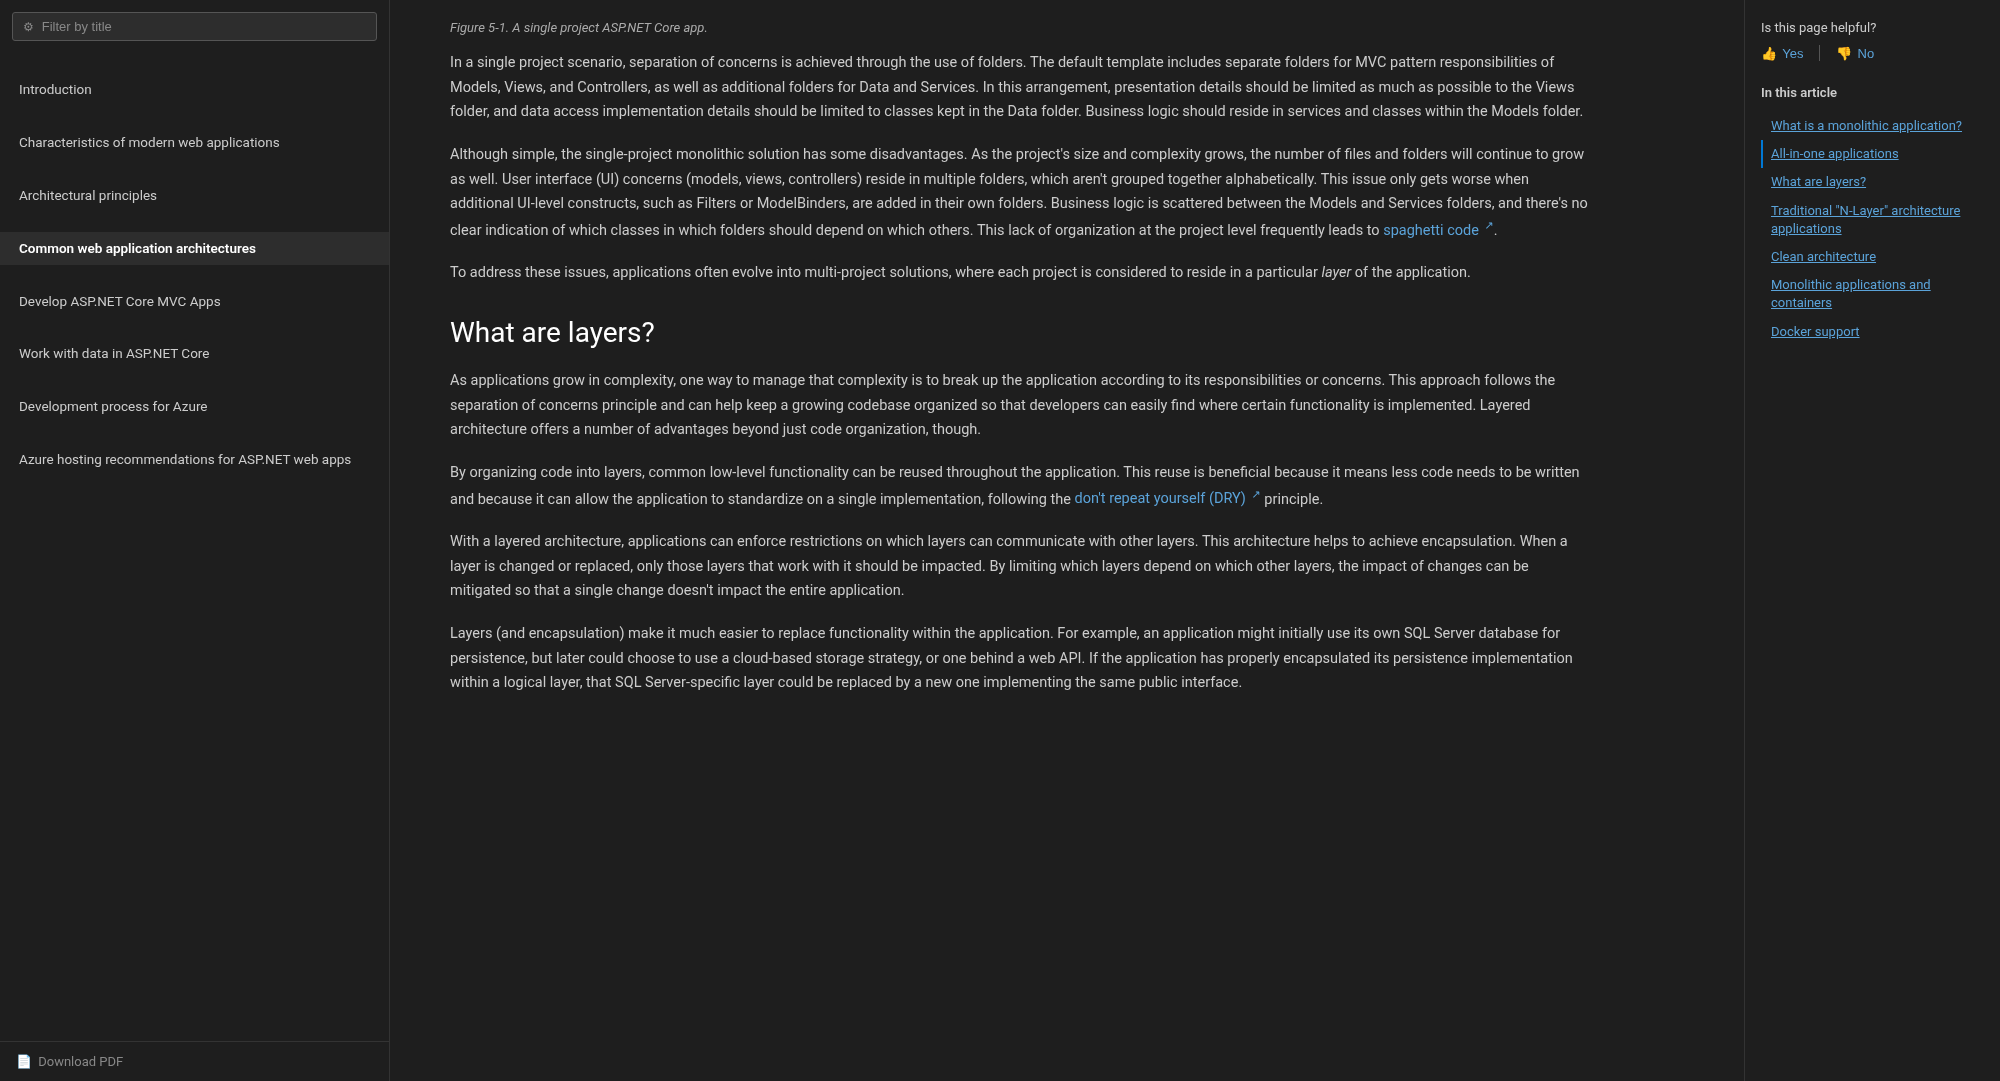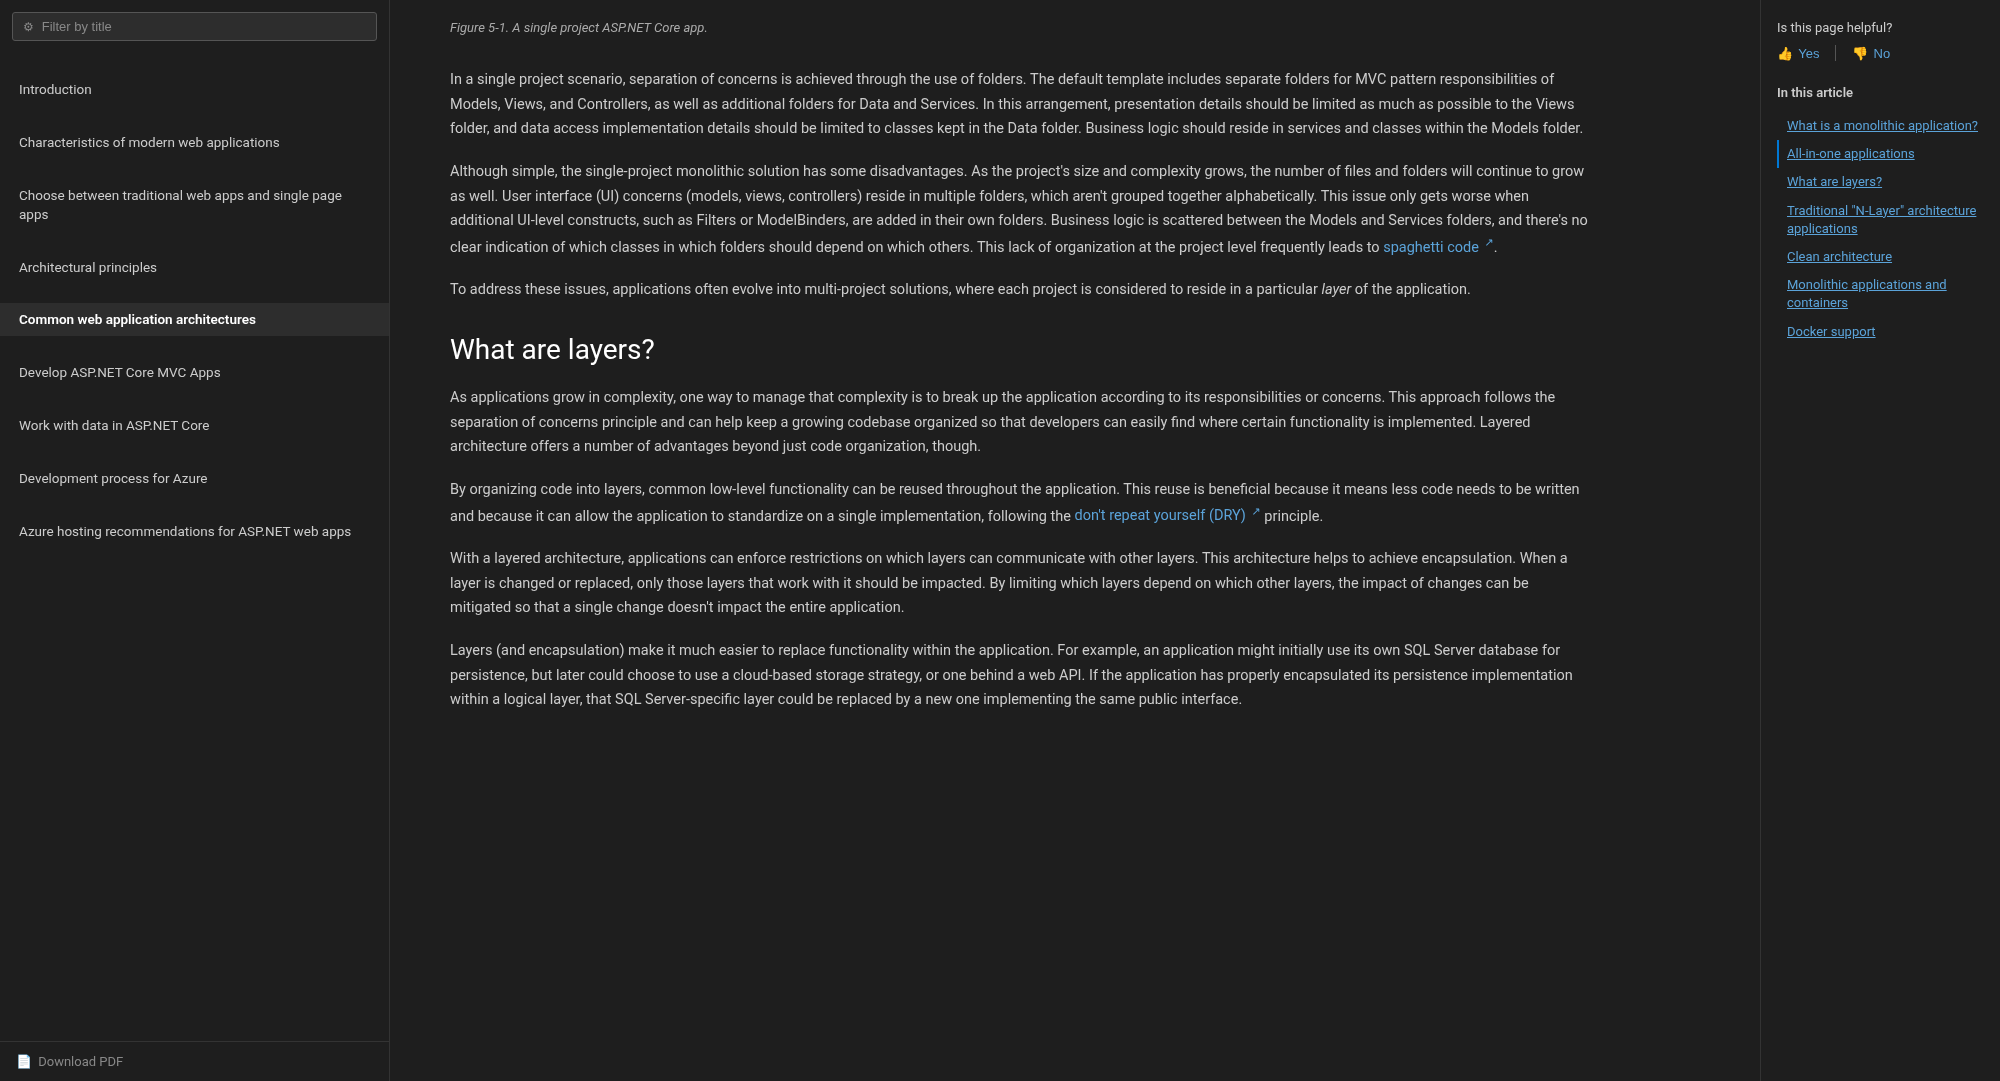--- a/index.html
+++ b/index.html
@@ -99,21 +99,21 @@
       margin-left: 390px;
       flex: 1;
       padding: 20px 60px 40px 60px;
       max-width: 1260px;
       overflow-y: auto;
     }
 
     .figure-caption {
       color: #aaa;
       font-size: 13px;
-      margin-bottom: 33px;
+      margin-bottom: 16px;
       font-style: italic;
     }
 
     .content-paragraph {
       color: #cccccc;
       font-size: 14.5px;
       line-height: 1.7;
       margin-bottom: 18px;
     }
 
@@ -133,21 +133,21 @@
       font-weight: 400;
       color: #ffffff;
       margin: 30px 0 20px 0;
     }
 
     
     .right-sidebar {
       width: 240px;
       min-width: 240px;
       position: fixed;
-      right: 0;
+      right: 16px;
       top: 0;
       height: 100vh;
       overflow-y: auto;
       padding: 20px 16px;
       background: #1e1e1e;
       border-left: 1px solid #333;
     }
 
     .helpful-section {
       margin-bottom: 24px;
@@ -209,21 +209,20 @@
 
 <div class="sidebar">
   <div class="sidebar-filter">
     <span class="filter-icon">⚙</span>
     <input type="text" placeholder="Filter by title" style="">
   </div>
   <nav class="sidebar-nav" id="sidebar-nav">
 
   <div class="nav-item">Introduction</div>
       <div class="nav-item">Characteristics of modern web applications</div>
-      <div class="nav-item">Choose between traditional web apps and single page apps</div>
       <div class="nav-item">Architectural principles</div>
       <div class="nav-item active">Common web application architectures</div>
       <div class="nav-item">Develop ASP.NET Core MVC Apps</div>
       <div class="nav-item">Work with data in ASP.NET Core</div>
       <div class="nav-item">Development process for Azure</div>
       <div class="nav-item">Azure hosting recommendations for ASP.NET web apps</div>
     </nav>
   <div class="sidebar-footer">
     <div class="download-pdf">
       <span>📄</span>

